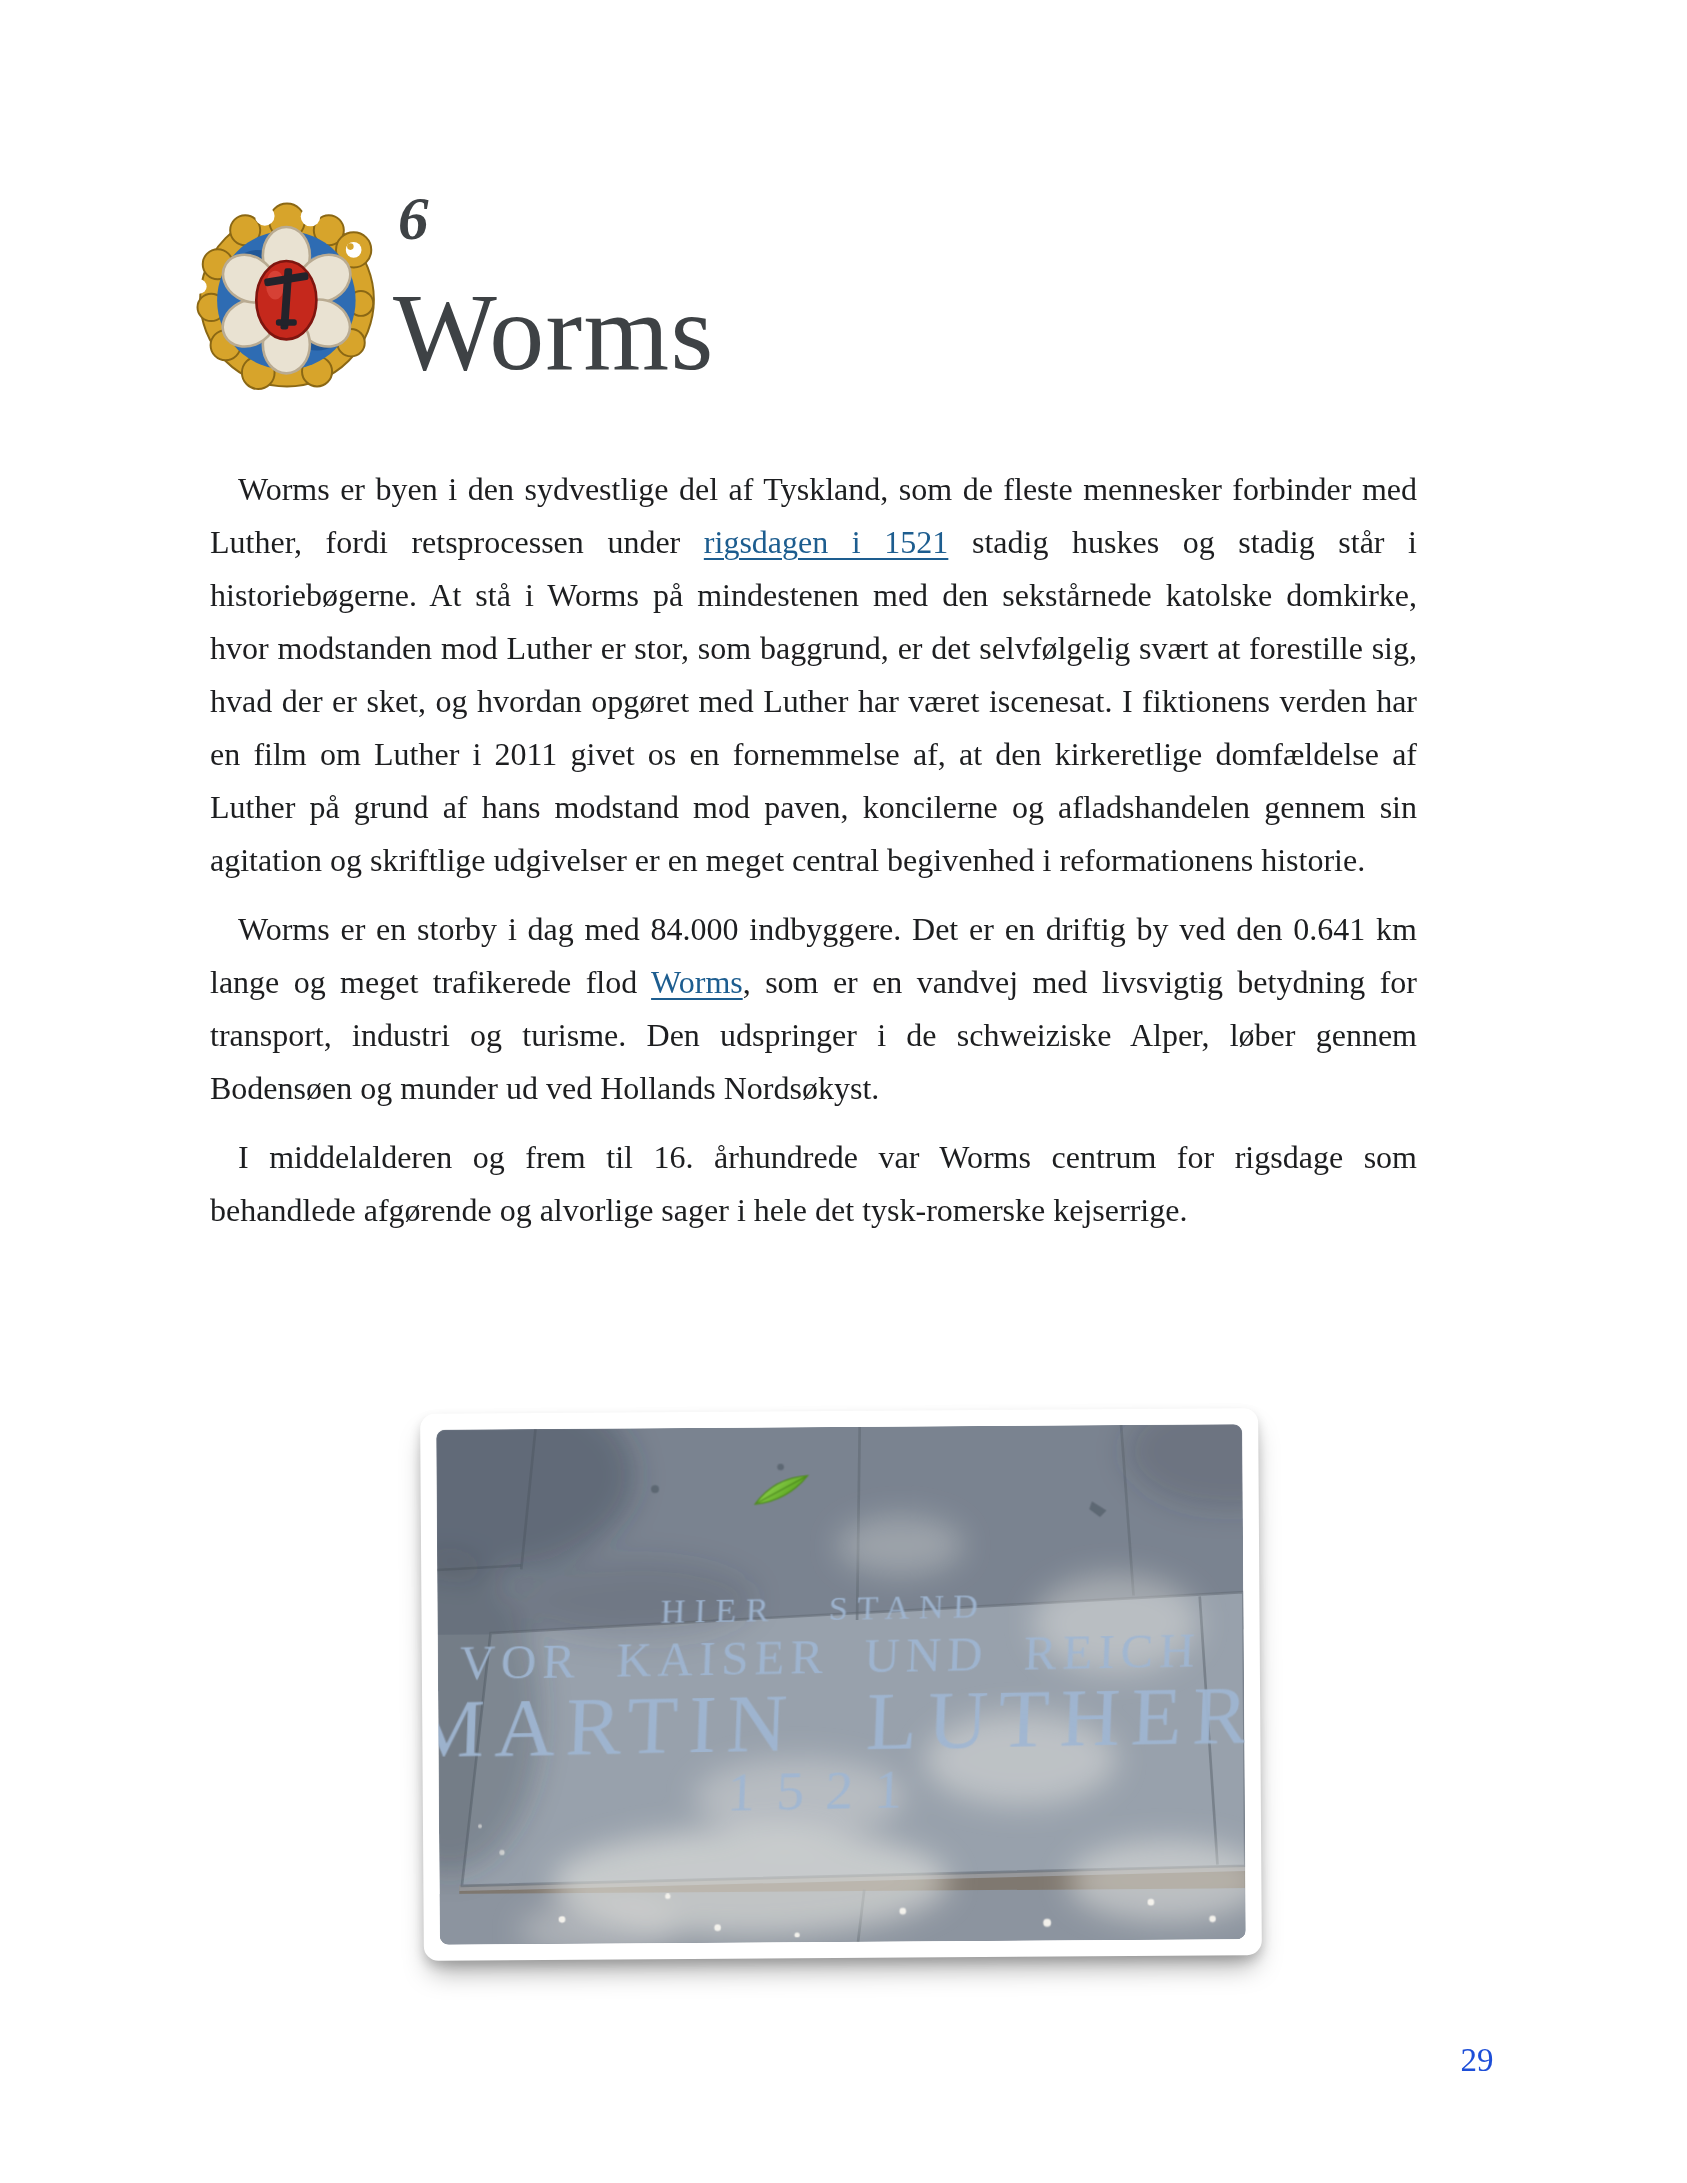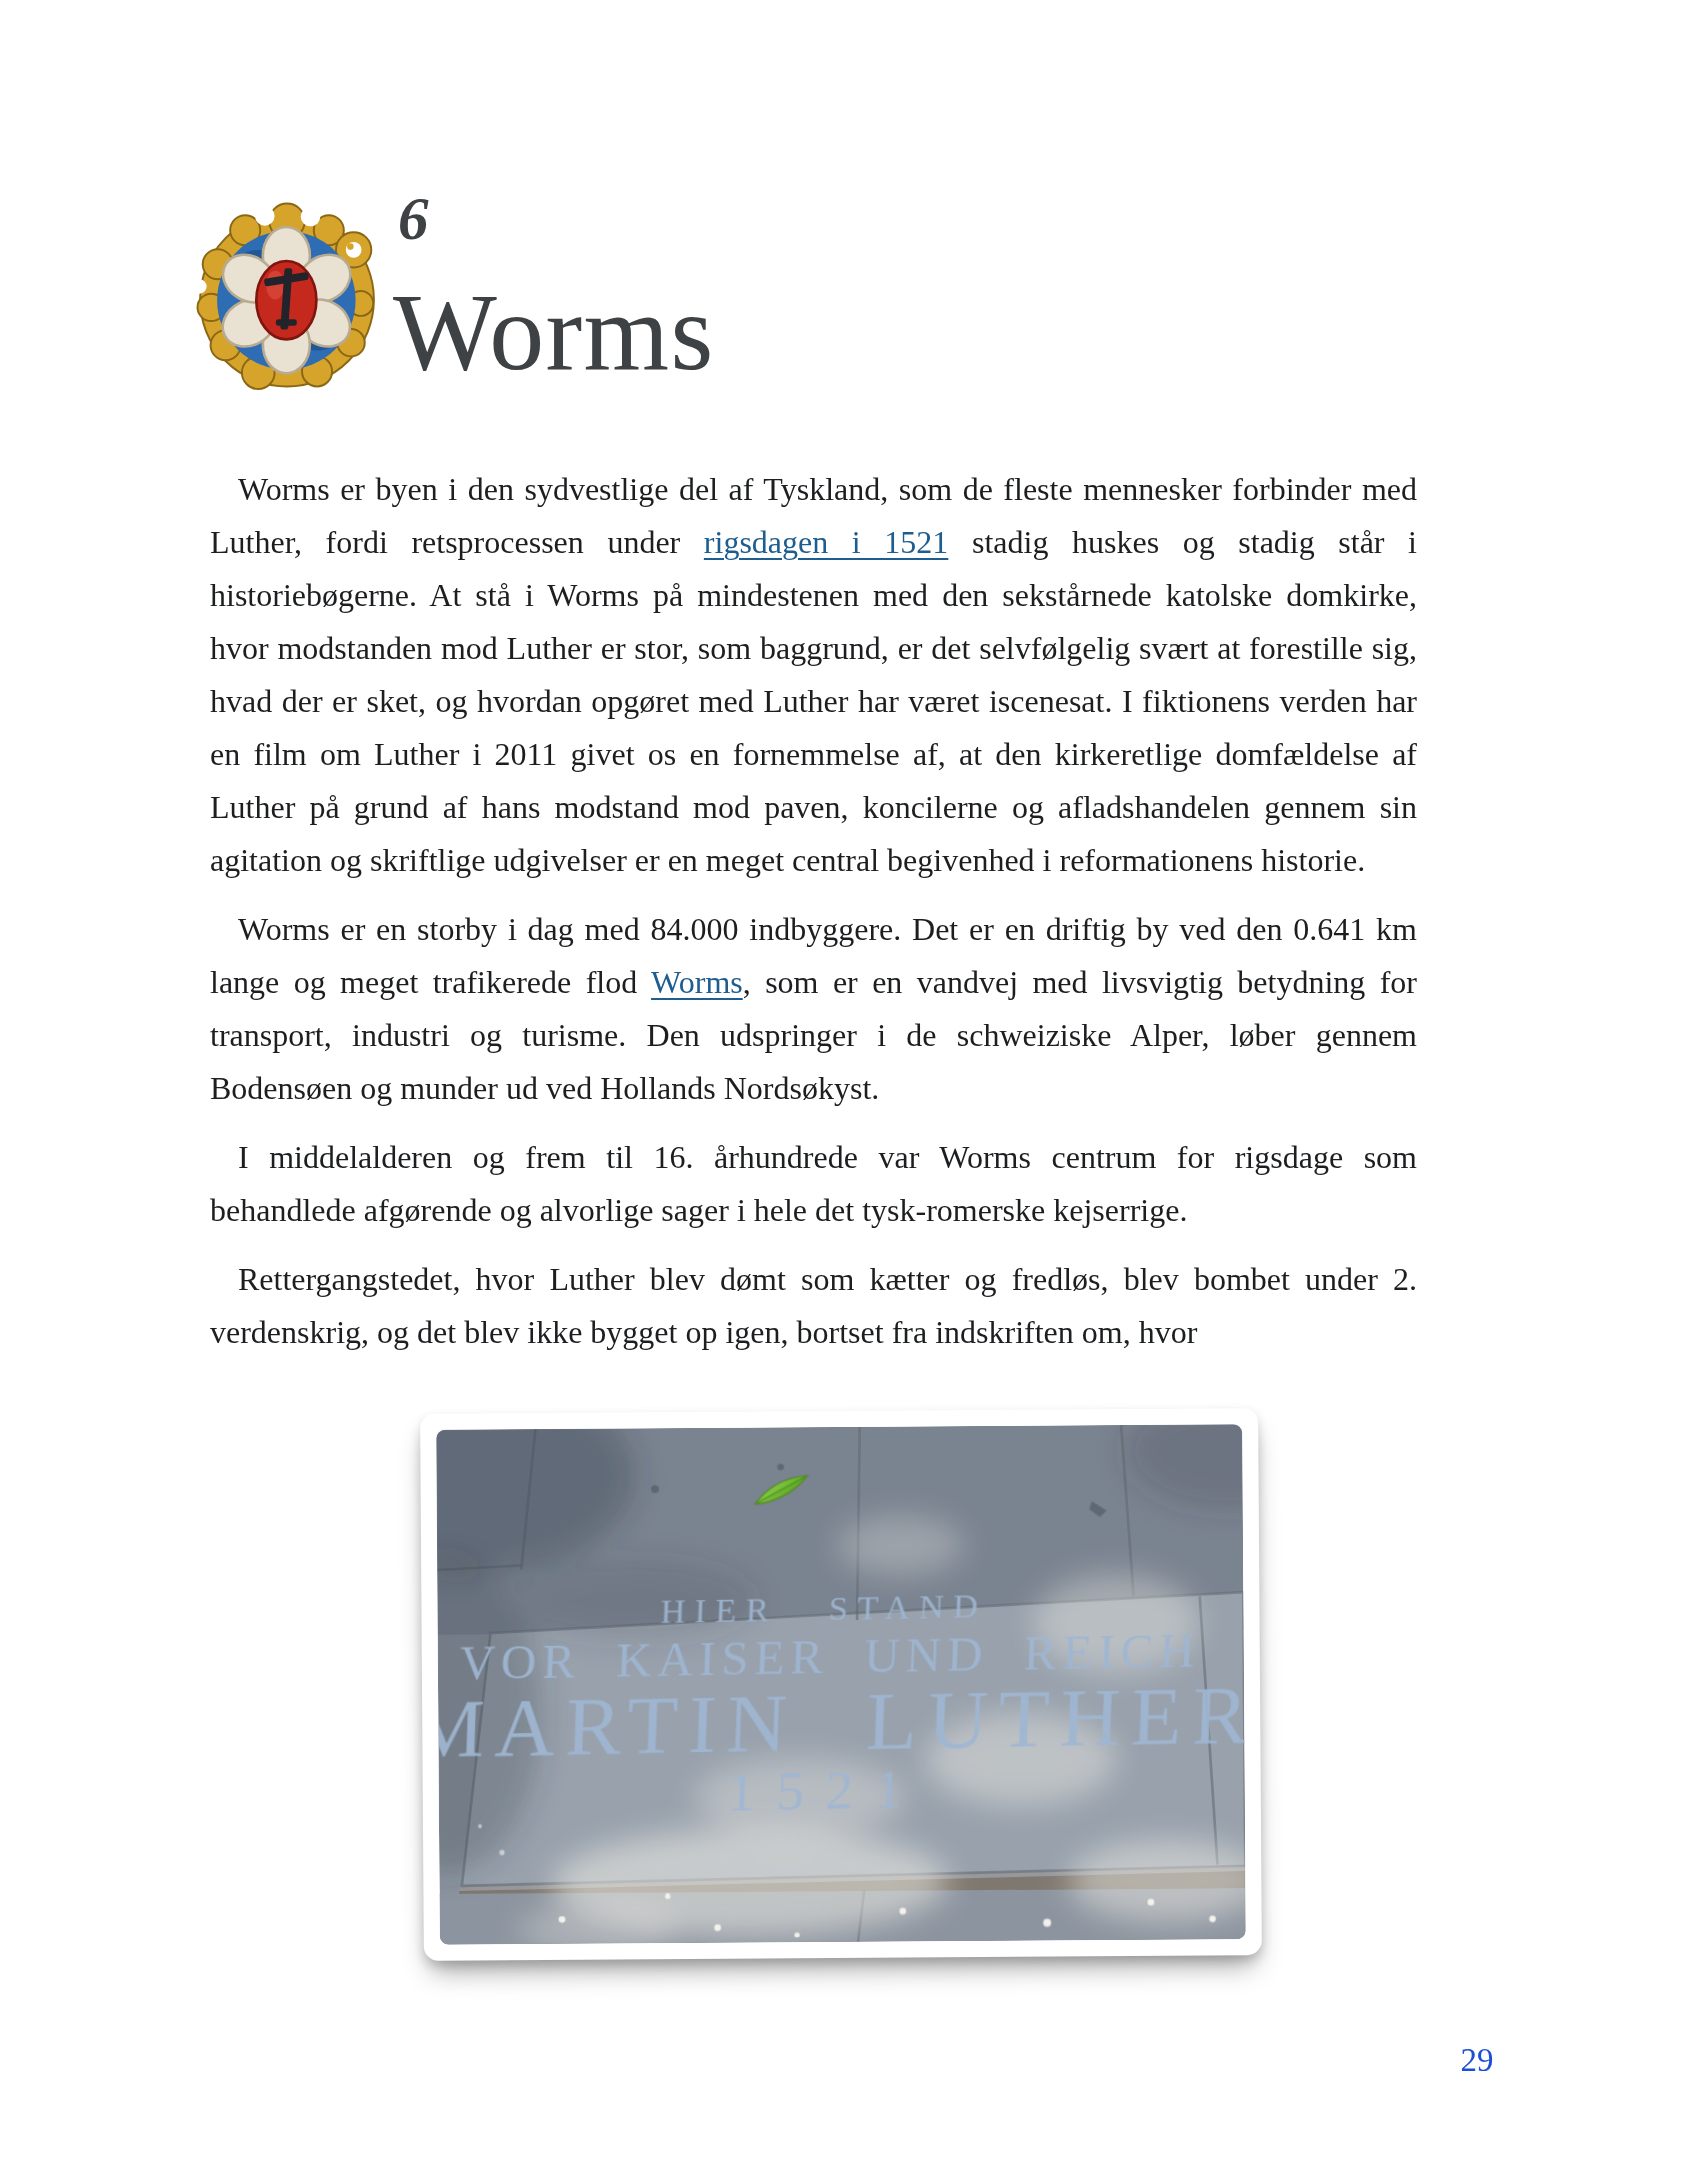--- a/index.html
+++ b/index.html
@@ -105,21 +105,20 @@
     </g>
   </svg>
 
   <div class="chapter-number">6</div>
   <h1 class="title">Worms</h1>
 
   <main class="body-text">
       <p class="para"><span>Worms er byen i den sydvestlige del af Tyskland, som de fleste mennesker forbinder med Luther, fordi retsprocessen under </span><a href="#" class="text-link">rigsdagen i 1521</a><span> stadig huskes og stadig står i historiebøgerne. At stå i Worms på mindestenen med den sekstårnede katolske domkirke, hvor modstanden mod Luther er stor, som baggrund, er det selvfølgelig svært at forestille sig, hvad der er sket, og hvordan opgøret med Luther har været iscenesat. I fiktionens verden har en film om Luther i 2011 givet os en fornemmelse af, at den kirkeretlige domfældelse af Luther på grund af hans modstand mod paven, koncilerne og afladshandelen gennem sin agitation og skriftlige udgivelser er en meget central begivenhed i reformationens historie.</span></p>
       <p class="para"><span>Worms er en storby i dag med 84.000 indbyggere. Det er en driftig by ved den 0.641 km lange og meget trafikerede flod </span><a href="#" class="text-link">Worms</a><span>, som er en vandvej med livsvigtig betydning for transport, industri og turisme. Den udspringer i de schweiziske Alper, løber gennem Bodensøen og munder ud ved Hollands Nordsøkyst.</span></p>
       <p class="para"><span>I middelalderen og frem til 16. århundrede var Worms centrum for rigsdage som behandlede afgørende og alvorlige sager i hele det tysk-romerske kejserrige.</span></p>
-      <p class="para"><span>Rettergangstedet, hvor Luther blev dømt som kætter og fredløs, blev bombet under 2. verdenskrig, og det blev ikke bygget op igen, bortset fra indskriften om, hvor</span></p>
     </main>
 
   <figure class="photo-frame" style="margin:0;">
     <svg viewBox="0 0 1218 779" preserveAspectRatio="none">
       <defs>
         <clipPath id="photoClip">
             <rect x="0" y="0" width="1218" height="779" rx="14"></rect>
           </clipPath>
         <filter id="soft" x="-60%" y="-60%" width="220%" height="220%">
             <feGaussianBlur stdDeviation="22"></feGaussianBlur>

